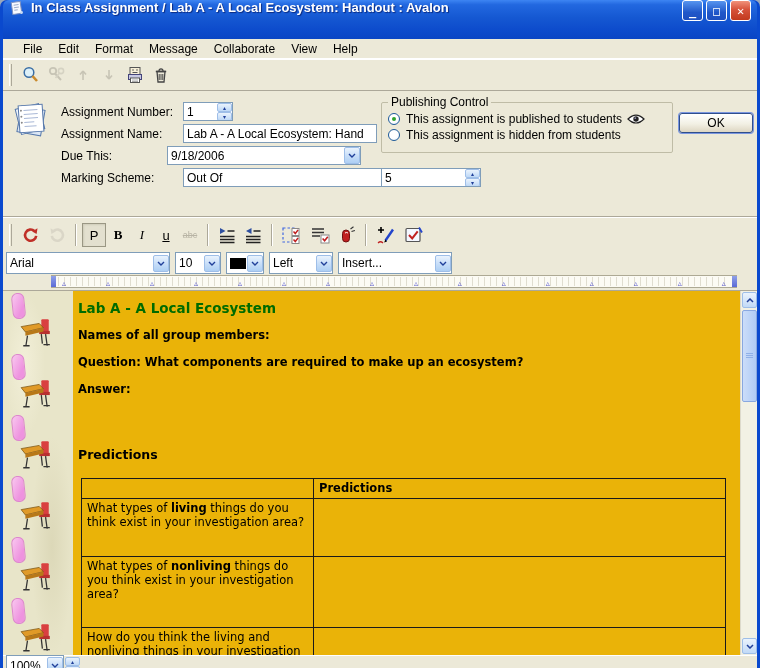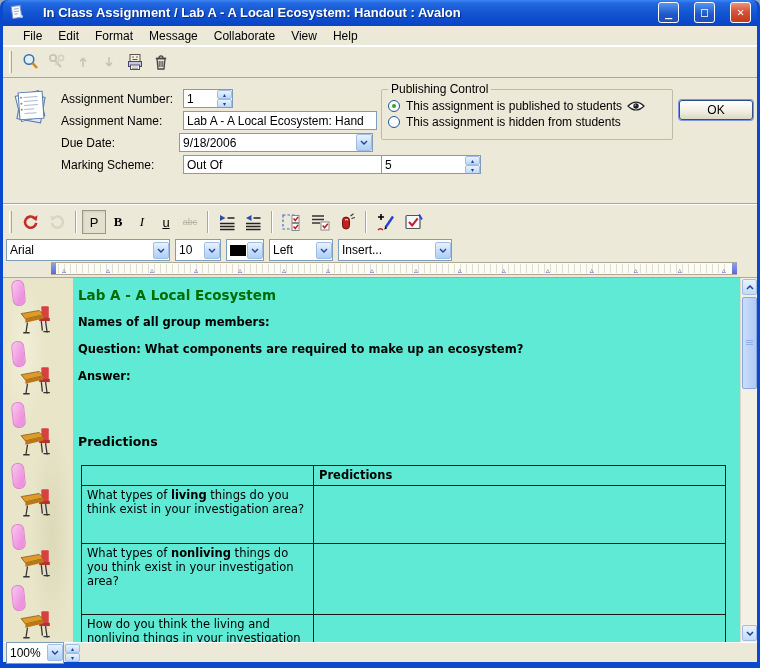--- a/index.html
+++ b/index.html
@@ -1,23 +1,23 @@
 <!DOCTYPE html>
 <html><head>
 <meta charset="utf-8">
 <style>
   * { margin:0; padding:0; box-sizing:border-box; }
   html,body { background:#9aa8bb; }
   body { font-family:"Liberation Sans", sans-serif; }
   .window { width:760px; height:668px; background:#0A49CE; padding:0 3px 3px;
             border-radius:7px 7px 0 0; overflow:hidden; position:relative; }
   
-  .titlebar { height:26px; display:flex; align-items:center; padding:0 6px 2px 6px;
+  .titlebar { height:39px; display:flex; padding:0 6px 2px 6px;
     background:linear-gradient(180deg,#3D85F3 0%,#2268E0 12%,#1558D2 45%,#0C4ACB 80%,#0A45C4 100%);
-    border-radius:6px 6px 0 0;gap:12px; }
+    border-radius:6px 6px 0 0; }
   .title-text { color:#fff; font-weight:bold; font-size:13px; margin-left:6px;
     text-shadow:1px 1px 1px #0a2a80; white-space:nowrap; overflow:hidden; flex:1; }
   .tb-btn { width:21px; height:21px; margin-left:3px; border-radius:3px;
     border:1px solid #fff; display:flex; align-items:center; justify-content:center;
     color:#fff; font-size:12px; font-weight:bold; font-family:"DejaVu Sans Mono",monospace; }
   .tb-min,.tb-max { background:linear-gradient(180deg,#5795EF,#2057C9 60%,#1D4FBF); }
   .tb-close { background:linear-gradient(180deg,#F1927B,#D6523A 45%,#C23A1E); }
   
   .client { background:#ECE9D8; height:636px; display:flex; flex-direction:column; }
   .menubar { height:20px; display:flex; align-items:center; padding-left:12px;
@@ -71,21 +71,21 @@
   .ruler { height:17px; position:relative; }
   .ruler-strip { position:absolute; left:48px; right:20px; top:2px; bottom:2px;
     background:#FCFBF4; border:1px solid #ADA994; }
   .ruler-ticks { position:absolute; left:6px; right:6px; top:1px; bottom:1px;
     background:repeating-linear-gradient(90deg,#C9C5B2 0 1px,transparent 1px 6px); opacity:.55; }
   .ruler-tabs { position:absolute; left:10px; right:10px; bottom:-1px; display:flex;
     justify-content:space-between; font-size:8px; color:#5B5BD0; font-family:"DejaVu Sans",sans-serif; }
   .ruler-end { position:absolute; top:0; bottom:0; width:5px; background:linear-gradient(180deg,#8FA0E8,#5B6BD6); }
   .ruler-end.l { left:-1px; } .ruler-end.r { right:-1px; }
   
-  .doc { flex:1; position:relative; background:#5eead4; overflow:hidden; border-top:1px solid #ACA899; }
+  .doc { flex:1; position:relative; background:#eab308; overflow:hidden; border-top:1px solid #ACA899; }
   .margin-art { position:absolute; left:0; top:0; bottom:0; width:70px; overflow:hidden;
     background:#E8E5C9;
     background-image:radial-gradient(closest-side at 30% 20%,#F2EFD8,transparent),
                      radial-gradient(closest-side at 70% 70%,#DCD8B8,transparent); }
   .m-unit { height:61px; position:relative; }
   .eraser { position:absolute; left:9px; top:2px; width:13px; height:26px; border-radius:6px;
     background:linear-gradient(120deg,#F9C9F0,#EE93DF 70%); border:1px solid #DD86CE; transform:rotate(-6deg); }
   .desk { position:absolute; left:16px; top:26px; }
   .doc-content { position:absolute; left:70px; right:17px; top:0; bottom:0; padding:0 6px 0 5px;
     font-family:"DejaVu Sans",sans-serif; overflow:hidden; }
@@ -213,22 +213,22 @@
             <b>▴</b>
             <b>▾</b>
           </span>
       </div>
 
       <span class="f-label" style="top:36px">Assignment Name:</span>
       <div class="field" style="left:180px;top:33px;width:194px">
         <input value="Lab A - A Local Ecosystem: Hand" style="">
       </div>
 
-      <span class="f-label" style="top:58px">Due Date:</span>
-      <div class="field" style="left:176px;top:55px;width:194px">
+      <span class="f-label" style="top:58px">Due This:</span>
+      <div class="field" style="left:164px;top:55px;width:194px">
         <span class="txt">9/18/2006</span>
         <span class="cbtn">
           <svg width="8" height="5" viewBox="0 0 8 5">
               <path d="M1 1 L4 4 L7 1" stroke="#21409A" stroke-width="1.4" fill="none"></path>
             </svg>
         </span>
       </div>
 
       <span class="f-label" style="top:80px">Marking Scheme:</span>
       <div class="field" style="left:180px;top:77px;width:232px">

